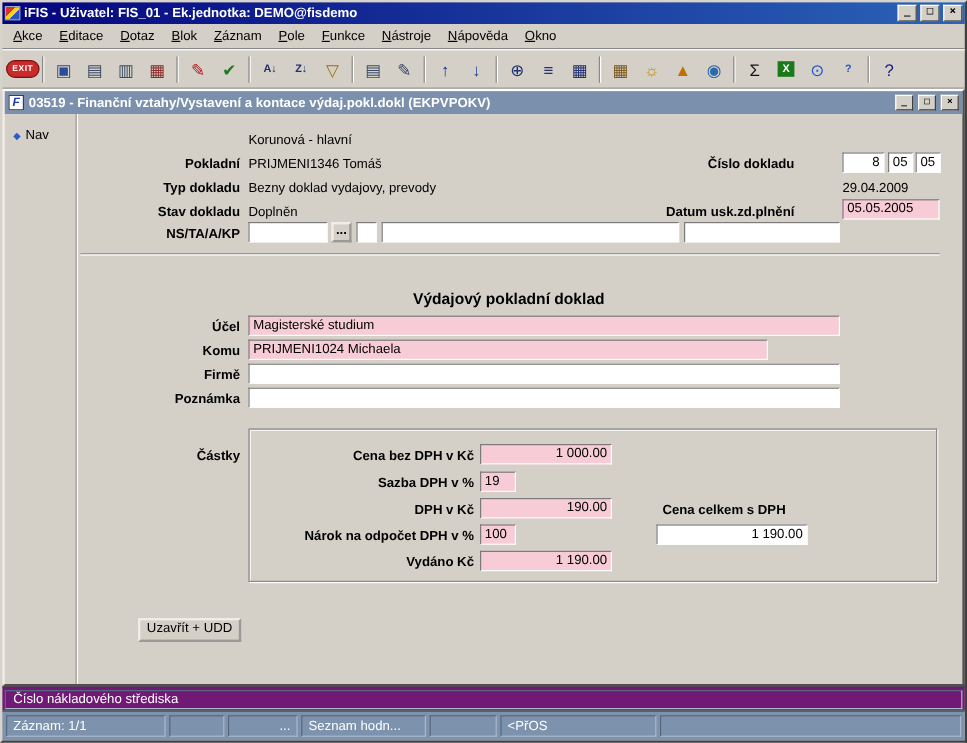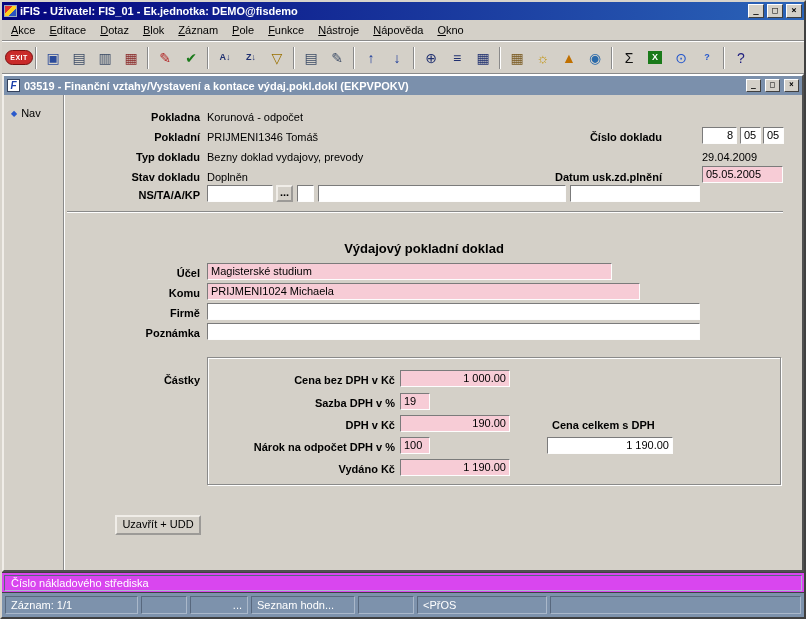--- a/index.html
+++ b/index.html
@@ -105,21 +105,21 @@
     border: 2px outset #f0ede8; text-align: center; line-height: 15px; cursor: default;
   }
   .mini-btn {
     position: absolute; background: #d4d0c8;
     border: 2px outset #f0ede8; text-align: center; line-height: 10px; font-weight: bold; cursor: default;
   }
 
   
   .statusbar {
     height: 20px; flex: none;
-    background: #d946ef; color: #fff;
+    background: #701a75; color: #fff;
     border-top: 1px solid #404040;
     display: flex; align-items: center; padding: 1px 2px;
   }
   .status-inner {
     flex: 1; height: 16px; line-height: 14px; padding: 0 6px;
     border: 1px solid; border-color: #58687e #aab8ca #aab8ca #58687e;
     white-space: nowrap; overflow: hidden;
   }
   .bottombar {
     height: 25px; flex: none;
@@ -262,22 +262,21 @@
 
       <div class="nav">
         <div class="nav-item">
           <span class="nav-bullet">◆</span>
           <span>Nav</span>
         </div>
       </div>
 
       <div class="form">
 
-        <div class="lbl r" style="left:0;top:14px;width:135px">Pokladna</div>
-        <div class="val" style="left:142px;top:14px">Korunová - odpočet</div>
+        <div class="val" style="left:142px;top:14px">Korunová - hlavní</div>
 
         <div class="lbl r" style="left:0;top:34px;width:135px">Pokladní</div>
         <div class="val" style="left:142px;top:34px">PRIJMENI1346 Tomáš</div>
 
         <div class="lbl r" style="left:455px;top:34px;width:142px">Číslo dokladu</div>
         <div class="fld num" style="left:637px;top:32px;width:35px">8</div>
         <div class="fld" style="left:675px;top:32px;width:21px">05</div>
         <div class="fld" style="left:698px;top:32px;width:21px">05</div>
 
         <div class="lbl r" style="left:0;top:54px;width:135px">Typ dokladu</div>
@@ -296,21 +295,21 @@
         <div class="mini-btn" style="left:211px;top:90px;width:17px;height:17px">...</div>
         <div class="fld" style="left:232px;top:90px;width:17px"></div>
         <div class="fld" style="left:253px;top:90px;width:248px"></div>
         <div class="fld" style="left:505px;top:90px;width:130px"></div>
 
         <div class="sep-line" style="left:2px;top:116px;width:716px"></div>
 
         <div class="heading" style="left:0;top:146px;width:718px">Výdajový pokladní doklad</div>
 
         <div class="lbl r" style="left:0;top:170px;width:135px">Účel</div>
-        <div class="fld pink" style="left:142px;top:168px;width:405px">Magisterské studium</div>
+        <div class="fld pink" style="left:142px;top:168px;width:493px">Magisterské studium</div>
 
         <div class="lbl r" style="left:0;top:190px;width:135px">Komu</div>
         <div class="fld pink" style="left:142px;top:188px;width:433px">PRIJMENI1024 Michaela</div>
 
         <div class="lbl r" style="left:0;top:210px;width:135px">Firmě</div>
         <div class="fld" style="left:142px;top:208px;width:493px"></div>
 
         <div class="lbl r" style="left:0;top:230px;width:135px">Poznámka</div>
         <div class="fld" style="left:142px;top:228px;width:493px"></div>
 

